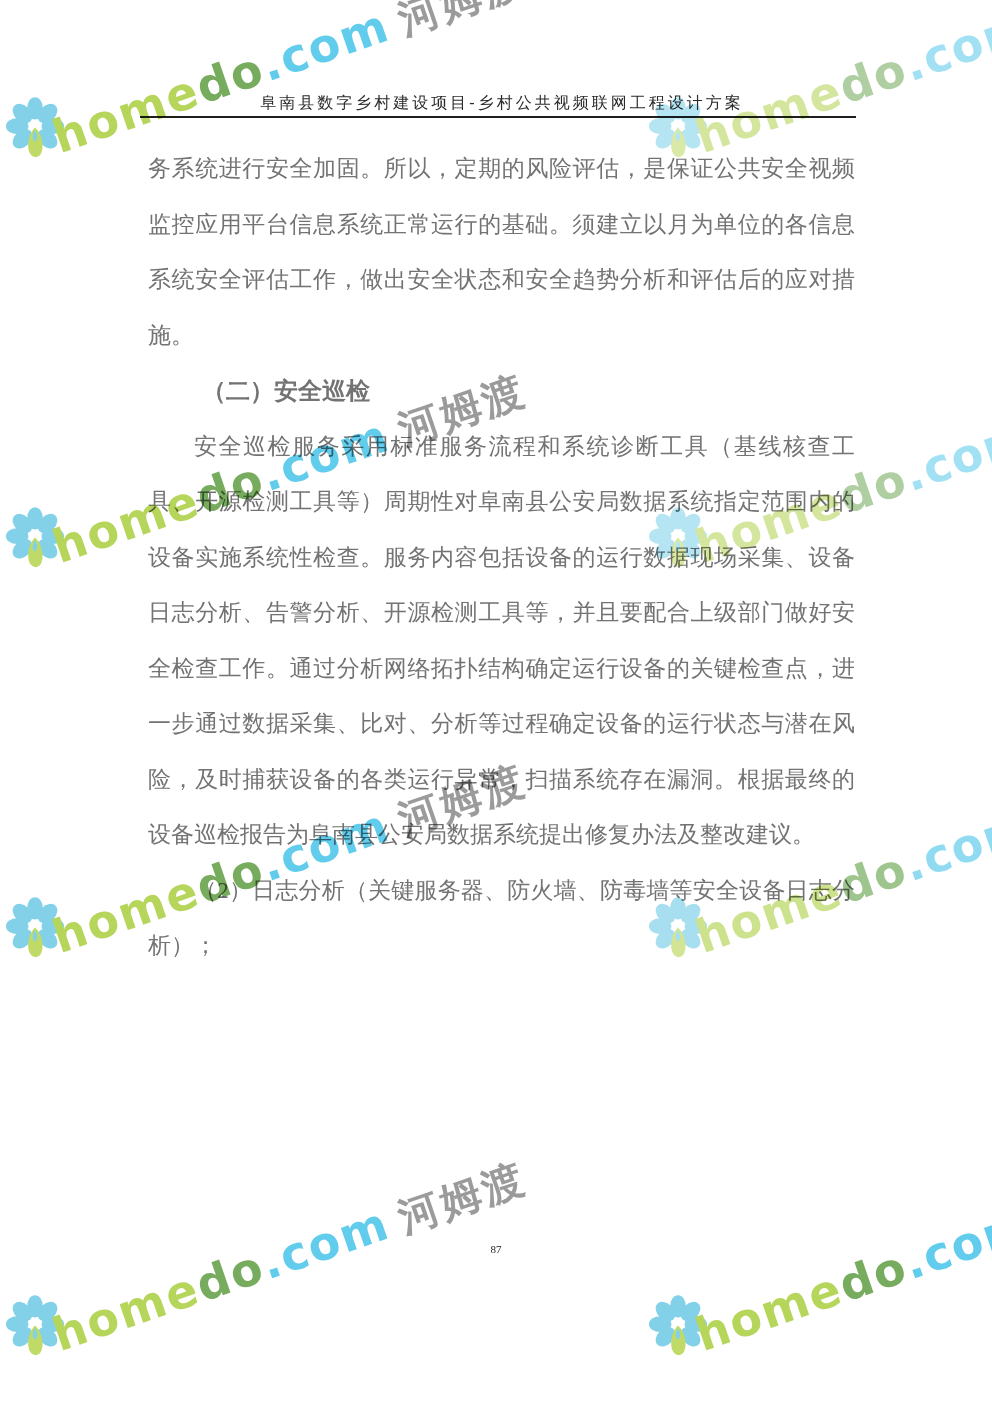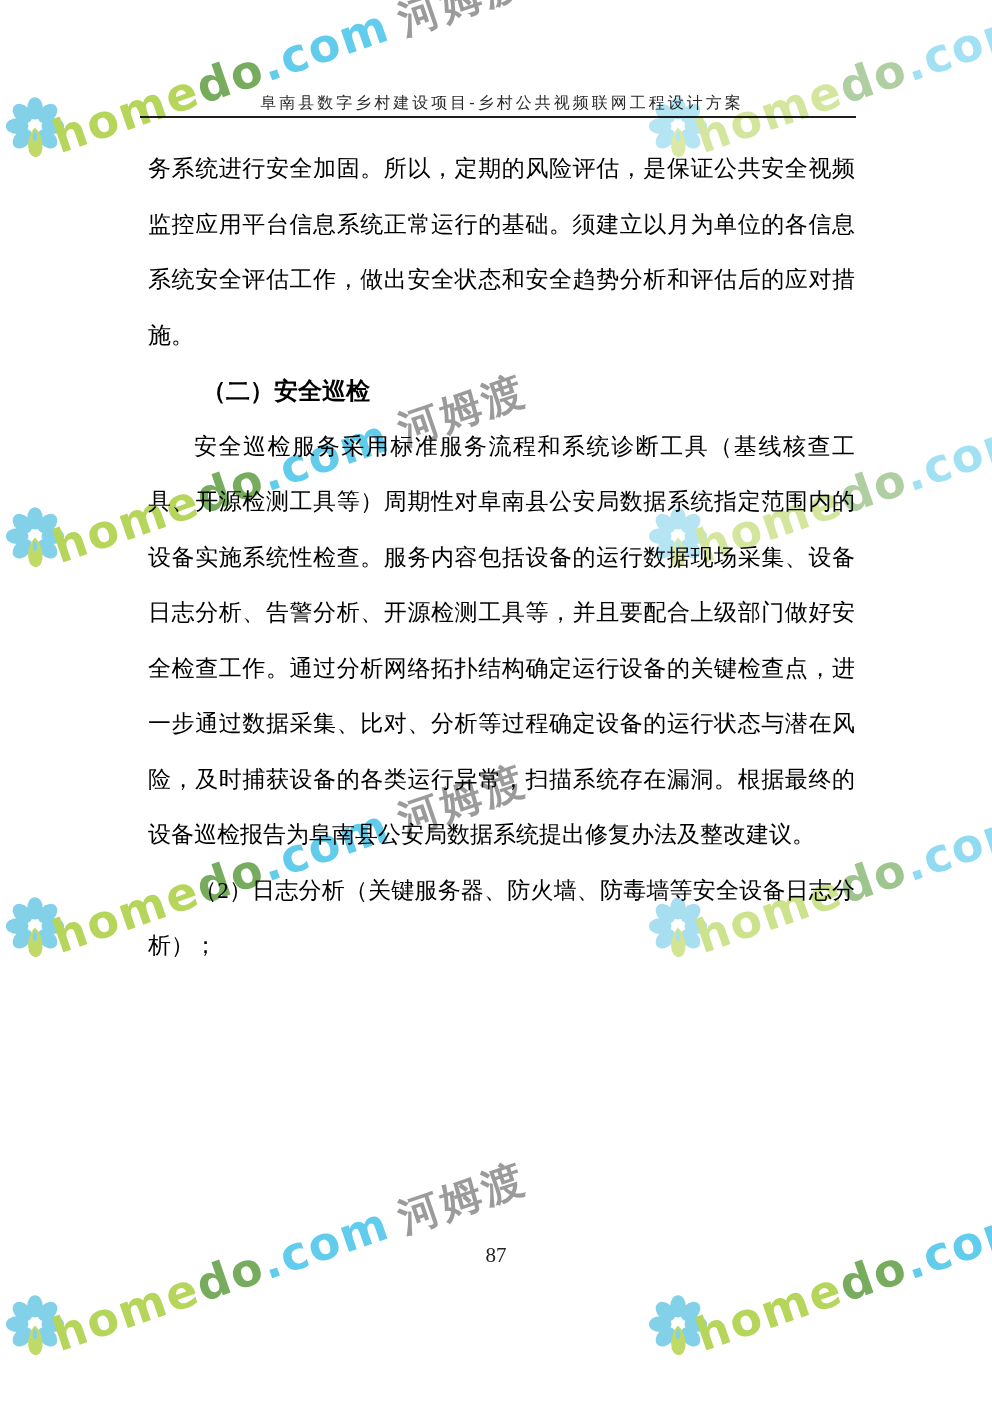--- a/index.html
+++ b/index.html
@@ -26,42 +26,42 @@
     position:absolute;
     top:116px; left:140px;
     width:716px; height:2px;
     background:#1f1f1f;
   }
 
   
   .content {
     position:absolute;
     left:148px; top:141px; width:707px;
-    color:#000000;
+    color:#737373;
     font-size:23px;
     line-height:55.5px;
     text-align:justify;
     text-justify:inter-character;
   }
   .content p { margin:0; }
   .content p.body { text-indent:2em; }
   .content p.body-noindent { text-indent:0; }
   .content p.heading {
     font-family:"Liberation Sans","DejaVu Sans",sans-serif;
     font-weight:bold;
     font-size:24px;
     text-indent:54px;
     text-align:left;
   }
 
   .page-number {
     position:absolute;
     top:1243px; left:0; width:992px;
     text-align:center;
-    font-size:21px;
+    font-size:11px;
     color:#222222;
   }
 
   
   .wm {
     position:absolute;
     width:560px; height:180px;
     mix-blend-mode:multiply;
     pointer-events:none;
   }

